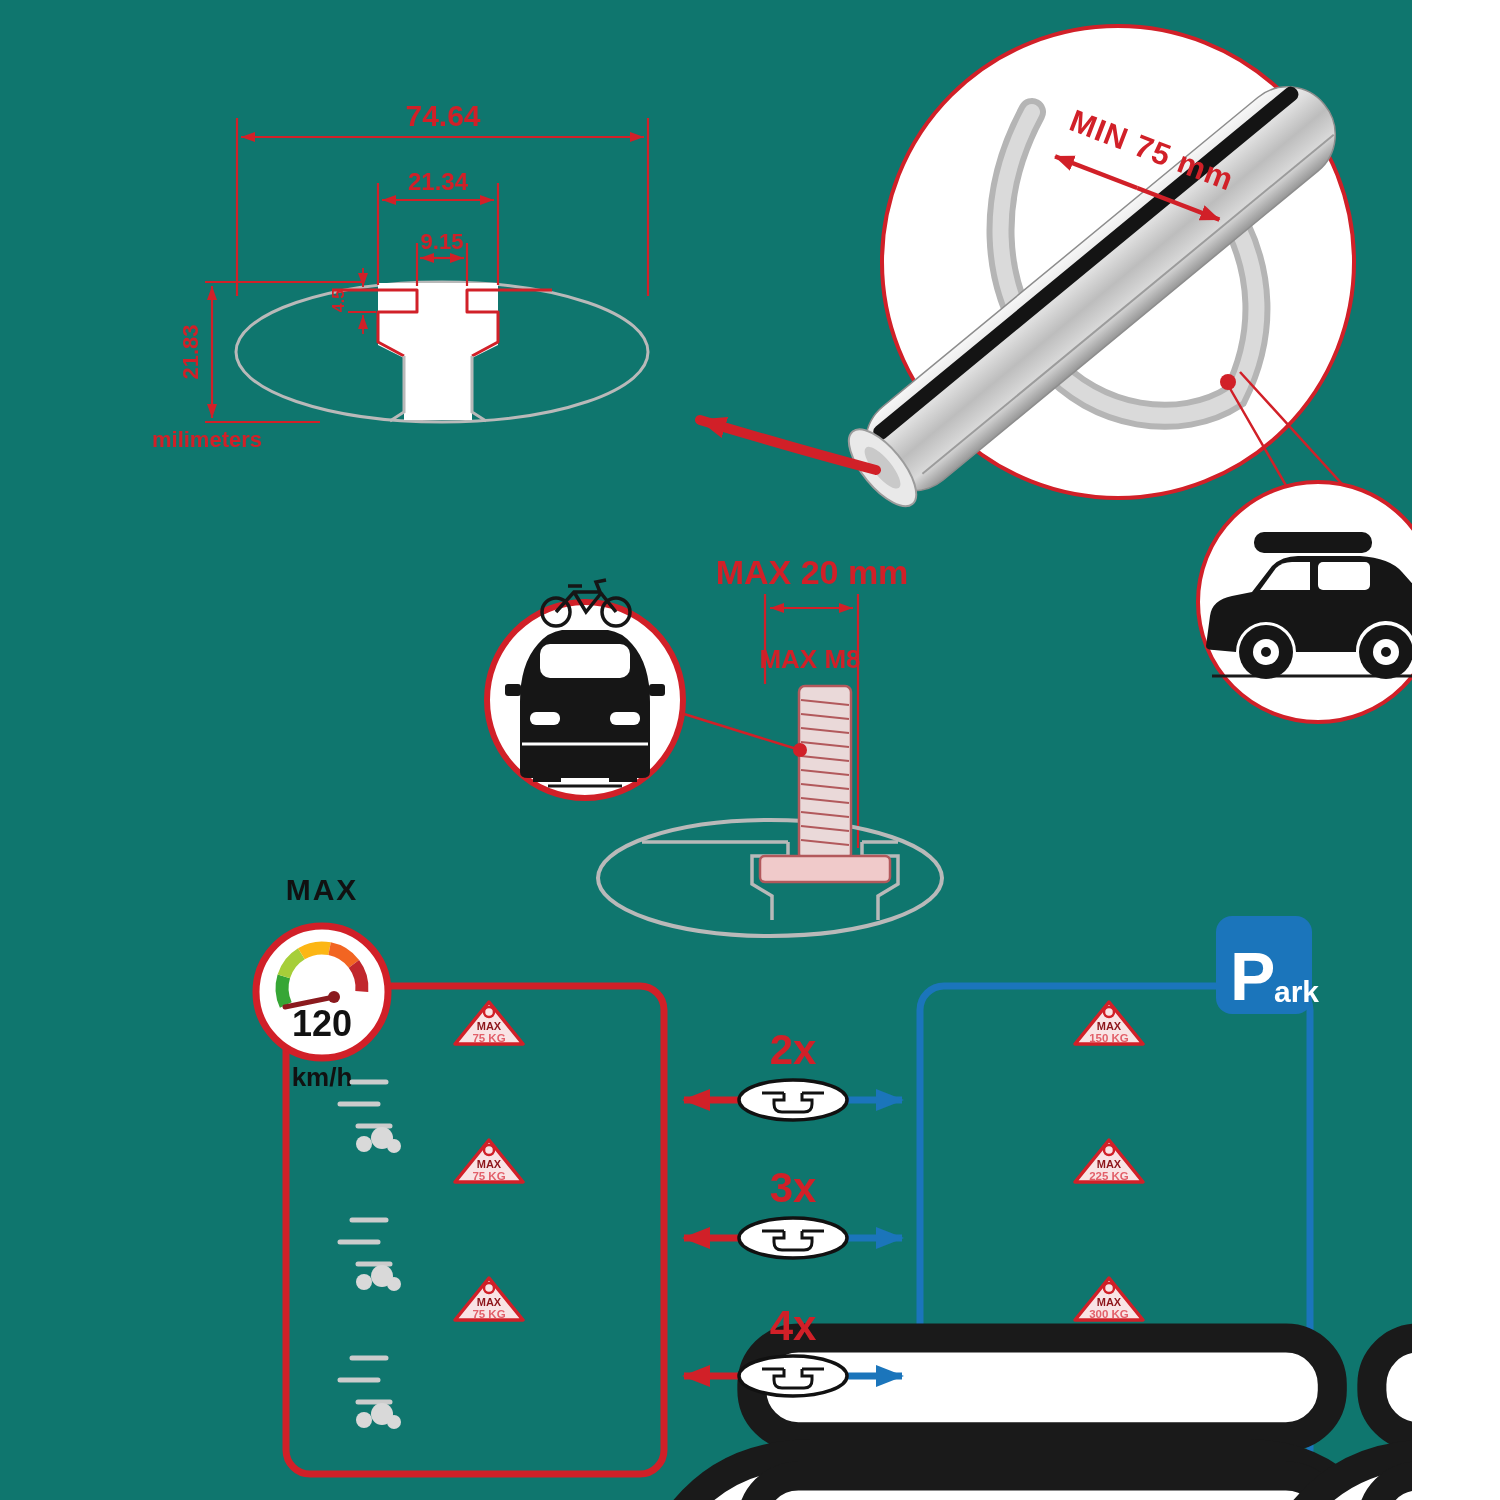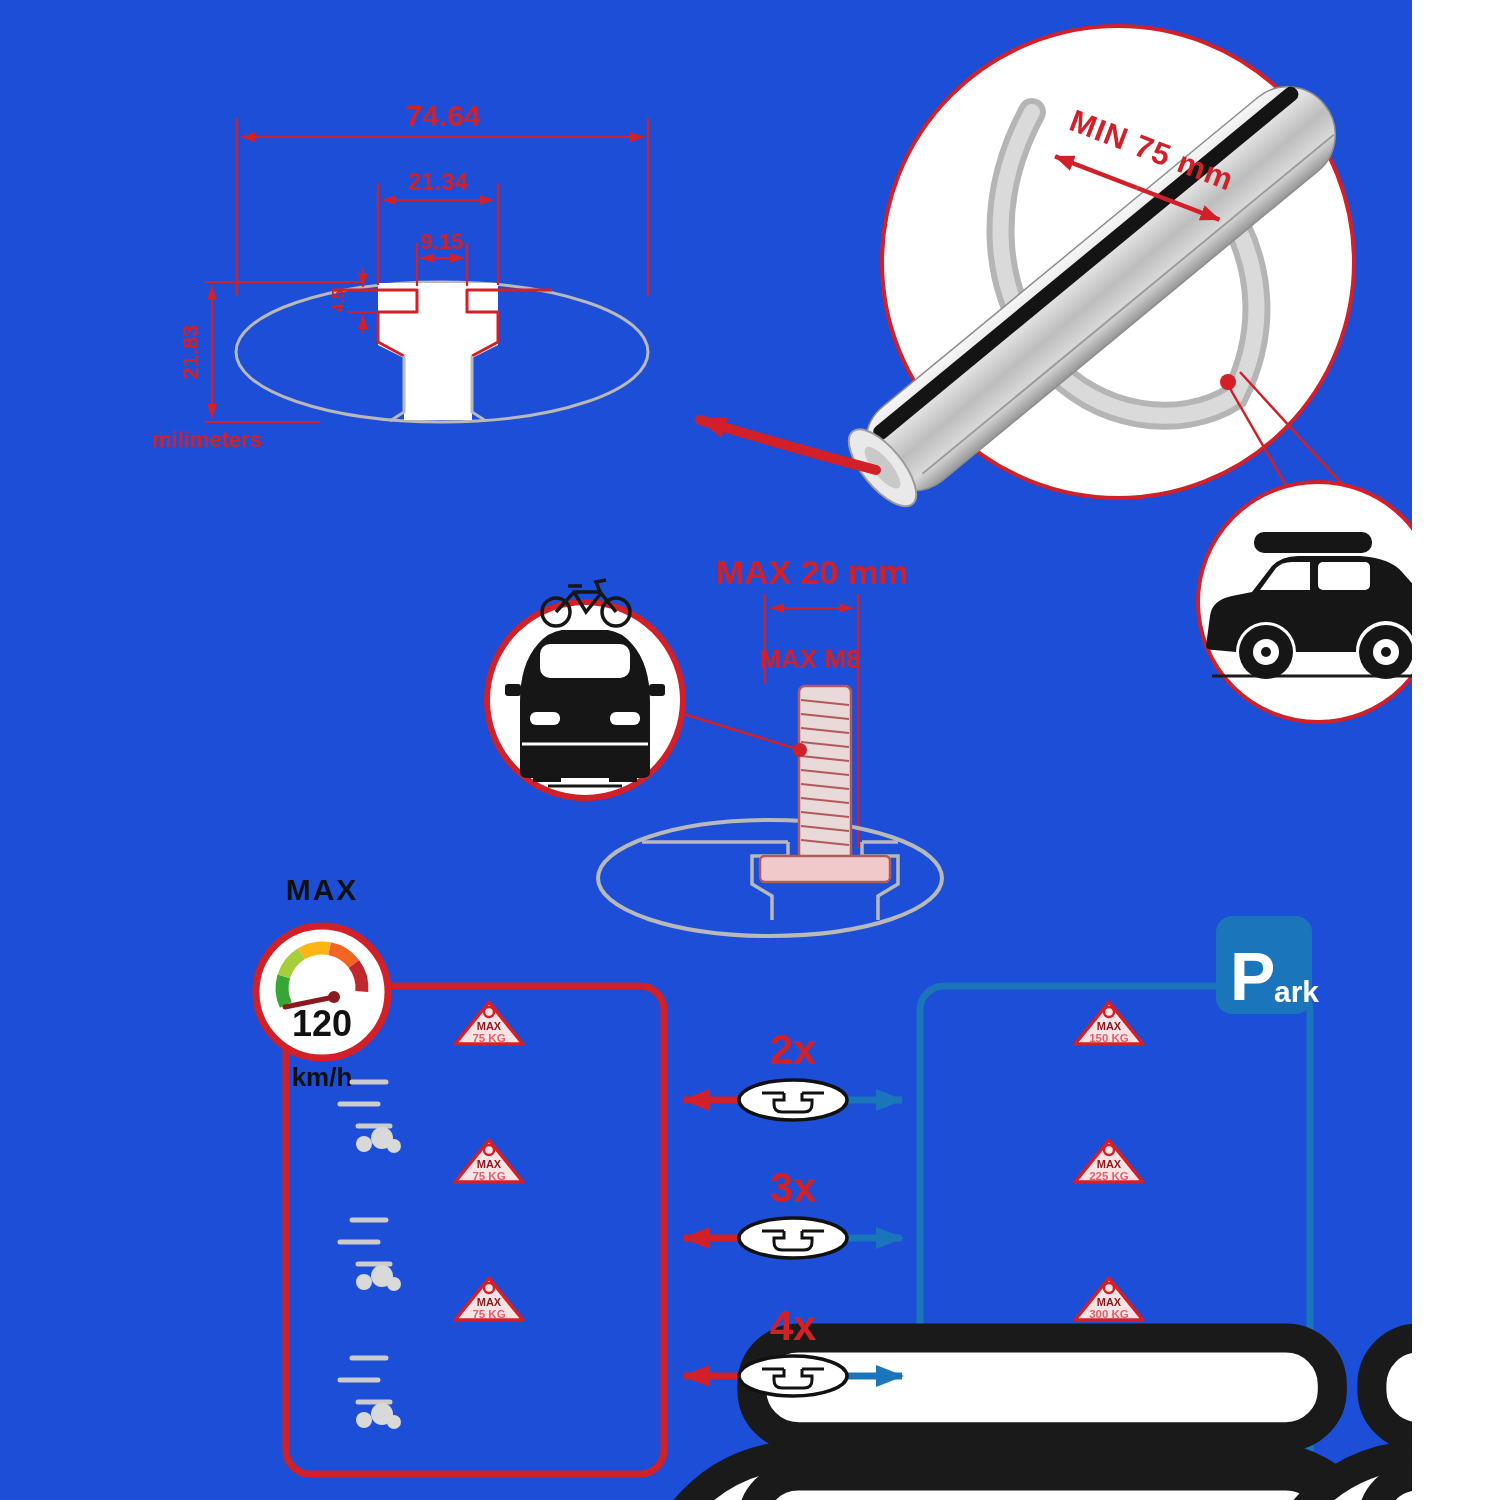--- a/index.html
+++ b/index.html
@@ -1,16 +1,16 @@
 <!DOCTYPE html>
 <html><head>
 <meta charset="utf-8">
 <style>
   html,body{margin:0;padding:0;background:#ffffff;}
-  #canvas{position:relative;width:1412px;height:1500px;background:#1d4ed8;overflow:hidden;
+  #canvas{position:relative;width:1412px;height:1500px;background:#0f766e;overflow:hidden;
           font-family:"Liberation Sans",sans-serif;}
   svg text{font-family:"Liberation Sans",sans-serif;}
   .dim{stroke:#d12028;stroke-width:2.2;fill:none;}
   .dimthin{stroke:#d12028;stroke-width:1.8;fill:none;}
   .redline{stroke:#d12028;fill:none;}
   .dimtext{fill:#d12028;font-weight:bold;text-anchor:middle;}
   .grayline{stroke:#b9b9b9;fill:none;}
   .profred{stroke:#d12028;stroke-width:3;fill:none;stroke-linejoin:round;}
   .carline{fill:#ffffff;stroke:#1a1a1a;stroke-width:5;stroke-linejoin:round;stroke-linecap:round;}
   .badge{fill:#f9e4e5;stroke:#d12028;stroke-width:3.5;stroke-linejoin:round;}

